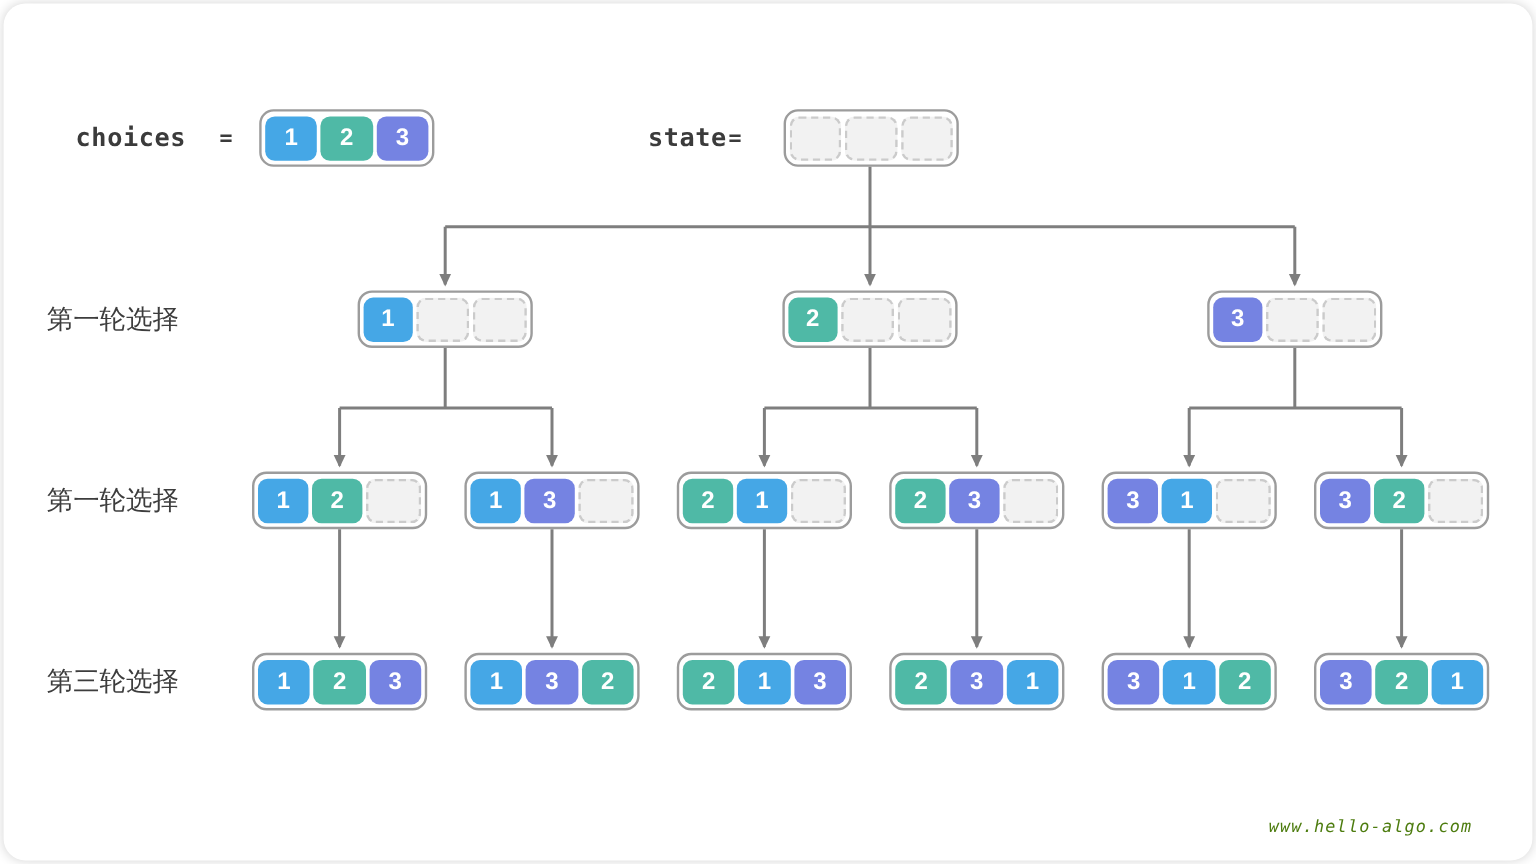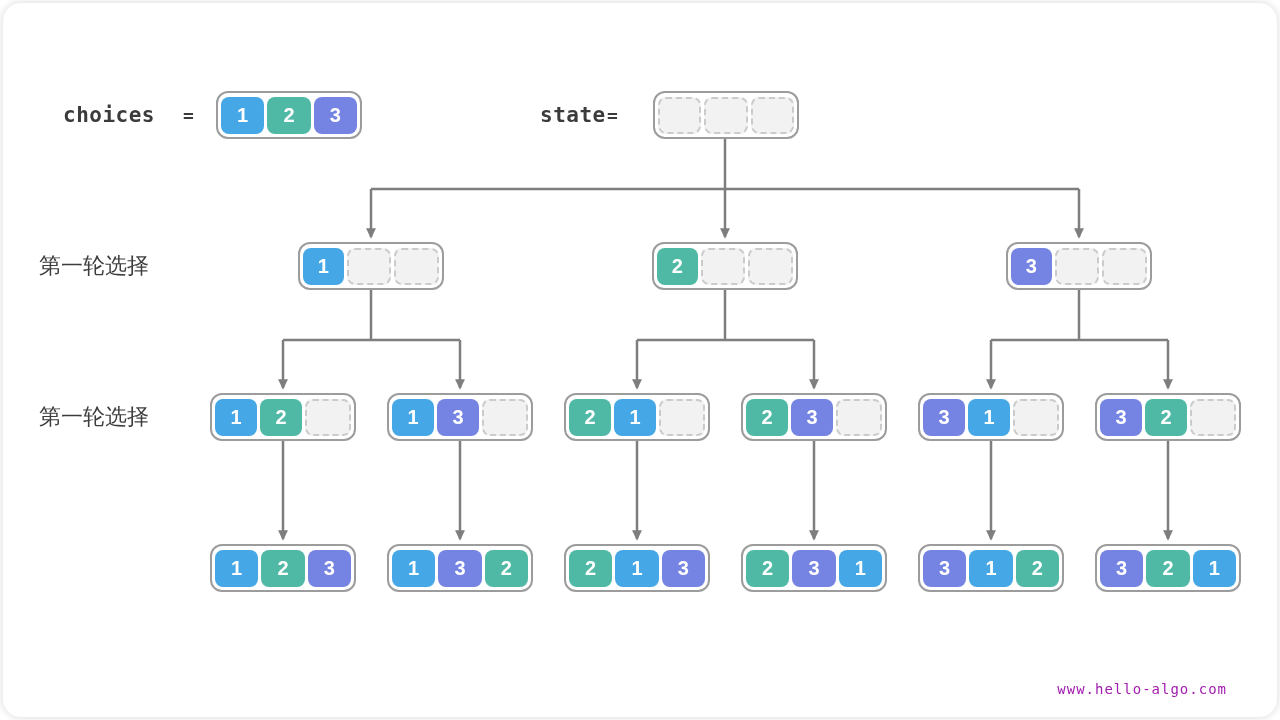--- a/index.html
+++ b/index.html
@@ -78,22 +78,23 @@
   #connectors {
     position: absolute;
     left: 0; top: 0;
     pointer-events: none;
   }
   .watermark {
     position: absolute;
     right: 50px;
     top: 678px;
     font-size: 14px;
-    color: #a21caf;
+    color: #4d7c0f;
     letter-spacing: 1px;
+    font-style: italic;
   }
 </style>
 </head>
 <body>
 
 <div class="panel">
 
   <div class="hdr-label mono" style="left:60px">choices</div>
   <div class="hdr-eq mono" style="left:180px">=</div>
   <div class="node" id="choices-box" style="left:213px; top:88px">
@@ -105,20 +106,21 @@
   <div class="hdr-label mono" style="left:537px">state</div>
   <div class="hdr-eq mono" style="left:604px">=</div>
   <div class="node" id="state-box" style="left:650px; top:88px">
       <div class="cell empty"></div>
       <div class="cell empty"></div>
       <div class="cell empty"></div>
     </div>
 
   <div class="row-label" style="top:239px">第一轮选择</div>
   <div class="row-label" style="top:390px">第一轮选择</div>
+  <div class="row-label" style="top:541px">第三轮选择</div>
 
   <svg id="connectors" width="1280" height="720">
       <defs>
         <marker id="arrow" viewBox="0 0 10 10" refX="8" refY="5" markerWidth="11" markerHeight="11" markerUnits="userSpaceOnUse" orient="auto">
           <path d="M0 0.5 L9.5 5 L0 9.5 z" fill="#7e7e7e"></path>
         </marker>
       </defs>
       <path d="M722 136 V234" stroke="#7e7e7e" stroke-width="2.5" fill="none" marker-end="url(#arrow)"></path>
       <path d="M368 186 H1076" stroke="#7e7e7e" stroke-width="2.5" fill="none"></path>
       <path d="M368 186 V234" stroke="#7e7e7e" stroke-width="2.5" fill="none" marker-end="url(#arrow)"></path>

